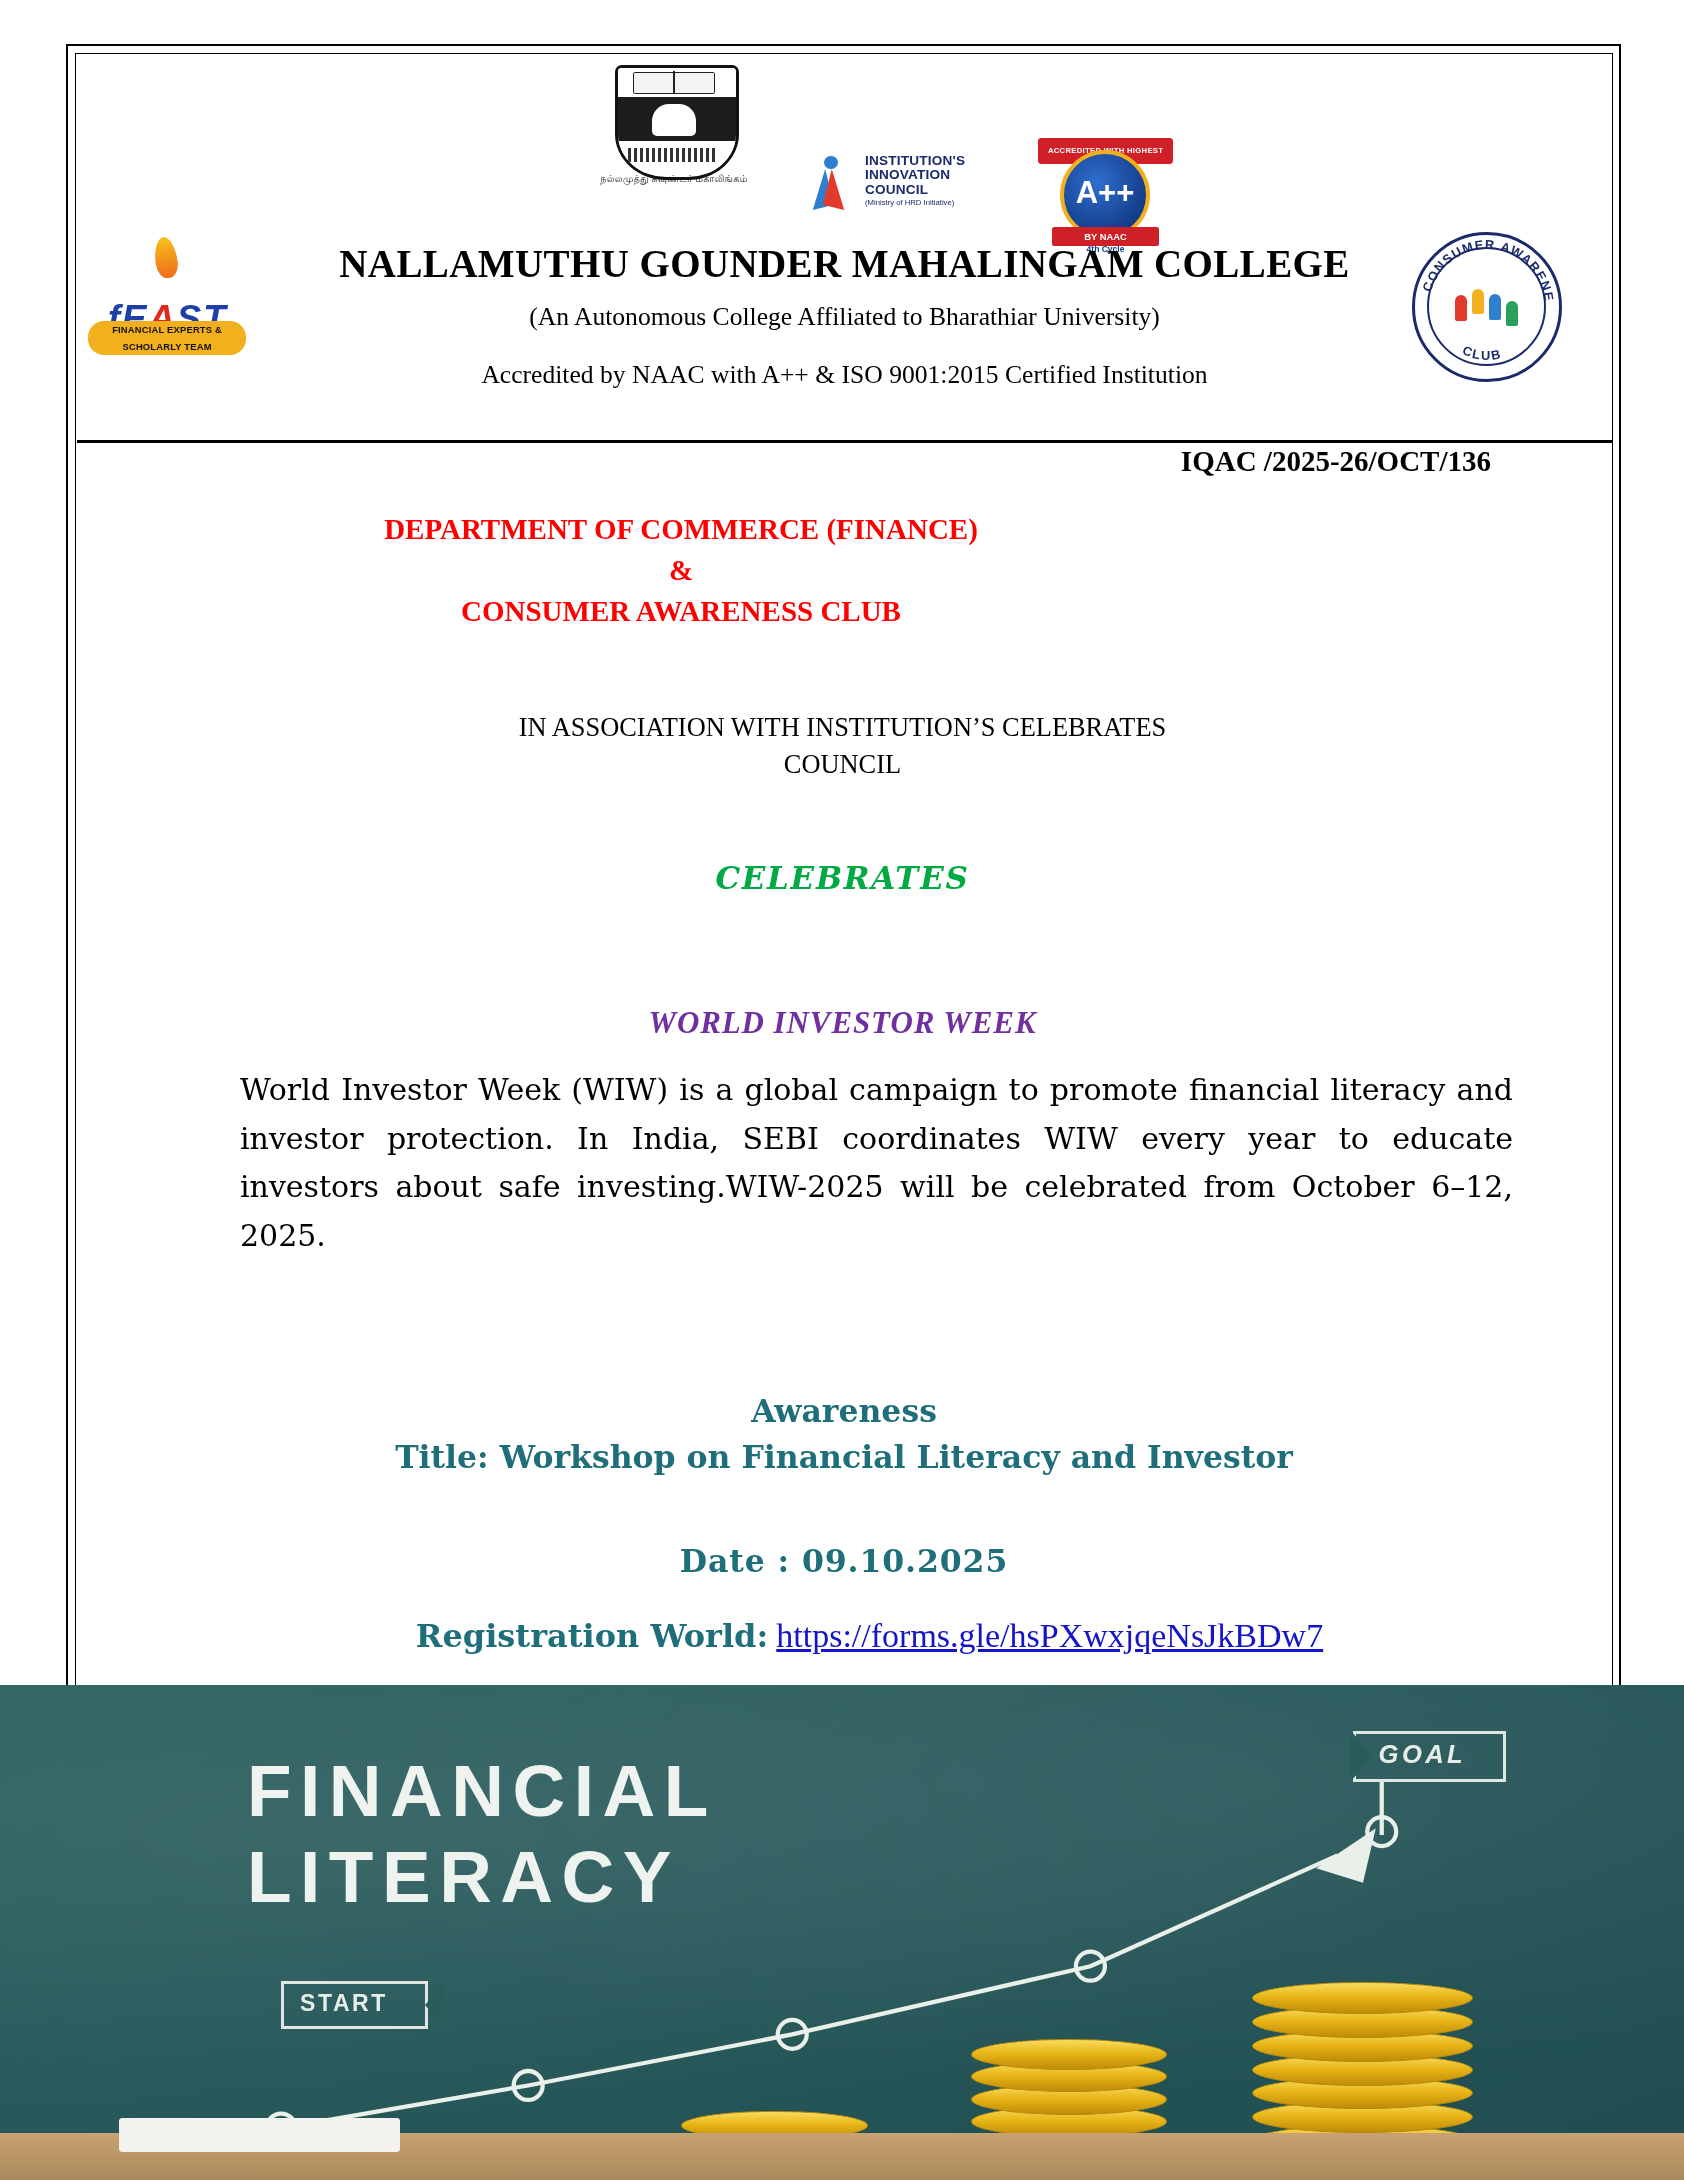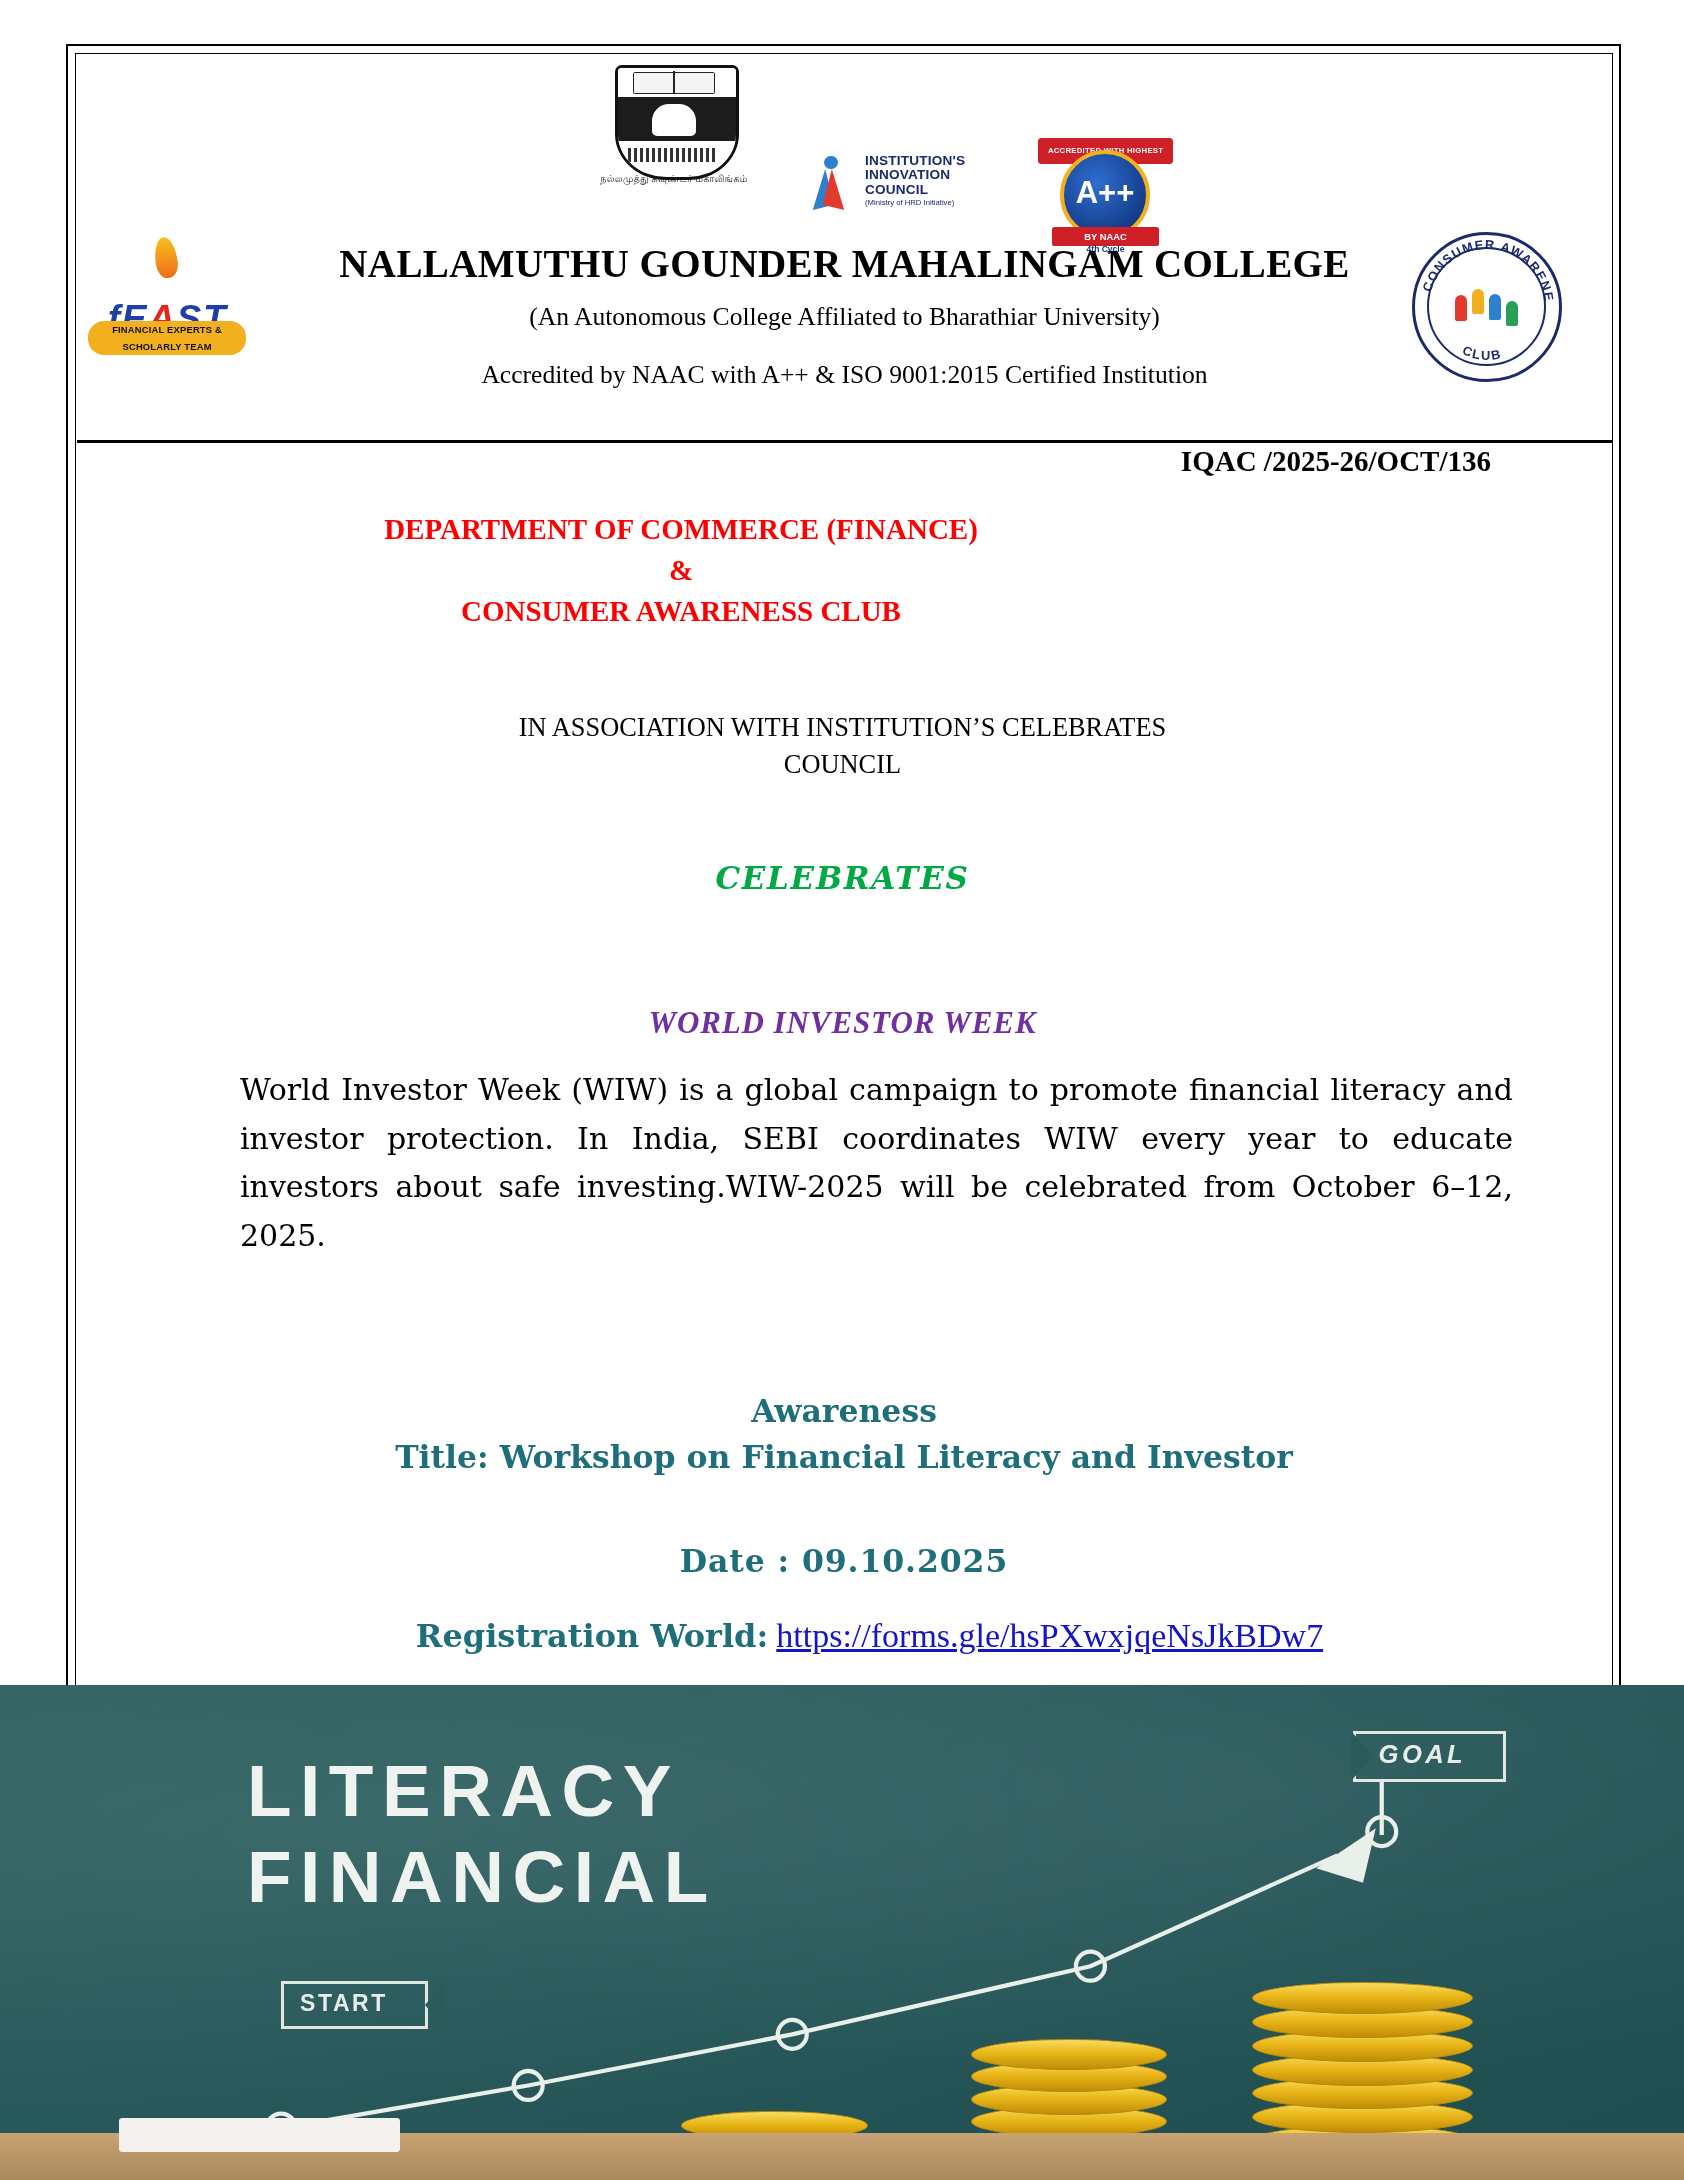--- a/index.html
+++ b/index.html
@@ -698,22 +698,22 @@
 
   <div class="reg-line">
     <span class="lbl">Registration World:</span>
     <a class="url" href="#">https://forms.gle/hsPXwxjqeNsJkBDw7</a>
   </div>
 
   <div class="photo">
     <div class="board-texture"></div>
 
     <div class="fin-word">
+      <div>FINANCIAL</div>
       <div>LITERACY</div>
-      <div>FINANCIAL</div>
     </div>
 
     <svg class="chart" width="1685" height="496" aria-hidden="true" viewBox="0 0 1978 582">
       <polyline points="330,520 620,470 930,410 1280,330 1570,200" fill="none" stroke="#e9efe9" stroke-width="5"></polyline>
       <polygon points="1545,215 1615,168 1600,232" fill="#e9efe9"></polygon>
       <circle cx="330" cy="520" r="17" fill="none" stroke="#e9efe9" stroke-width="5"></circle>
       <circle cx="620" cy="470" r="17" fill="none" stroke="#e9efe9" stroke-width="5"></circle>
       <circle cx="930" cy="410" r="17" fill="none" stroke="#e9efe9" stroke-width="5"></circle>
       <circle cx="1280" cy="330" r="17" fill="none" stroke="#e9efe9" stroke-width="5"></circle>
       <circle cx="1622" cy="172" r="17" fill="none" stroke="#e9efe9" stroke-width="5"></circle>

